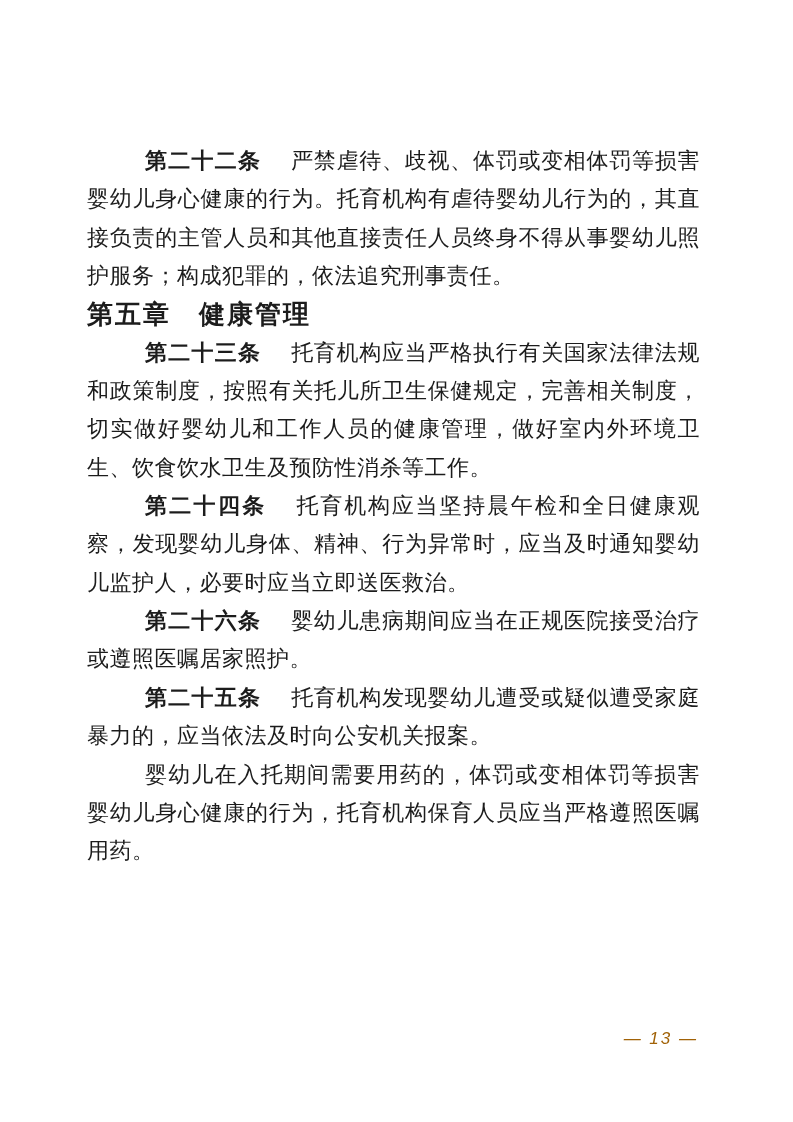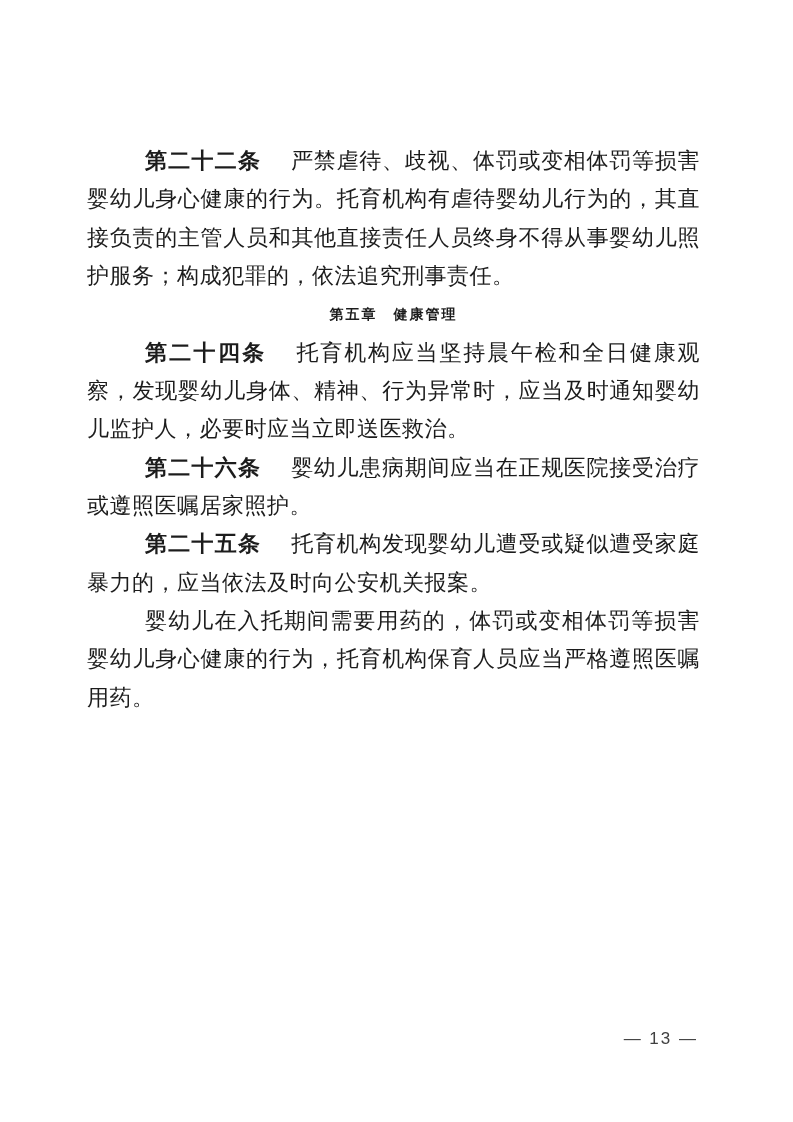--- a/index.html
+++ b/index.html
@@ -34,49 +34,50 @@
     text-indent: 58px;
   }
   .label {
     font-family: "Liberation Sans", "DejaVu Sans", sans-serif;
     font-weight: bold;
     margin-right: 30px;
     letter-spacing: 1px;
   }
   .chapter {
     margin: 0;
-    font-size: 14px;
+    font-size: 26px;
     line-height: 38.35px;
     font-family: "Liberation Sans", "DejaVu Sans", sans-serif;
     font-weight: bold;
-    text-align: center;
     text-indent: 0;
     letter-spacing: 2px;
   }
   .footer {
     position: absolute;
     top: 1029px;
     right: 95px;
     font-family: "Liberation Sans", "DejaVu Sans", sans-serif;
     font-size: 17px;
     letter-spacing: 2px;
-    color: #404040;
+    color: #a16207;
+    font-style: italic;
   }
 </style>
 </head>
 <body>
 
 <div class="page">
 
   <div class="doc">
 
     <p class="para"><span class="label">第二十二条</span><span>严禁虐待、歧视、体罚或变相体罚等损害婴幼儿身心健康的行为。托育机构有虐待婴幼儿行为的，其直接负责的主管人员和其他直接责任人员终身不得从事婴幼儿照护服务；构成犯罪的，依法追究刑事责任。</span></p>
 
     <h2 class="chapter">第五章　健康管理</h2>
 
+    <p class="para"><span class="label">第二十三条</span><span>托育机构应当严格执行有关国家法律法规和政策制度，按照有关托儿所卫生保健规定，完善相关制度，切实做好婴幼儿和工作人员的健康管理，做好室内外环境卫生、饮食饮水卫生及预防性消杀等工作。</span></p>
 
     <p class="para"><span class="label">第二十四条</span><span>托育机构应当坚持晨午检和全日健康观察，发现婴幼儿身体、精神、行为异常时，应当及时通知婴幼儿监护人，必要时应当立即送医救治。</span></p>
 
     <p class="para"><span class="label">第二十六条</span><span>婴幼儿患病期间应当在正规医院接受治疗或遵照医嘱居家照护。</span></p>
 
     <p class="para"><span class="label">第二十五条</span><span>托育机构发现婴幼儿遭受或疑似遭受家庭暴力的，应当依法及时向公安机关报案。</span></p>
 
     <p class="para">婴幼儿在入托期间需要用药的，体罚或变相体罚等损害婴幼儿身心健康的行为，托育机构保育人员应当严格遵照医嘱用药。</p>
 
 

